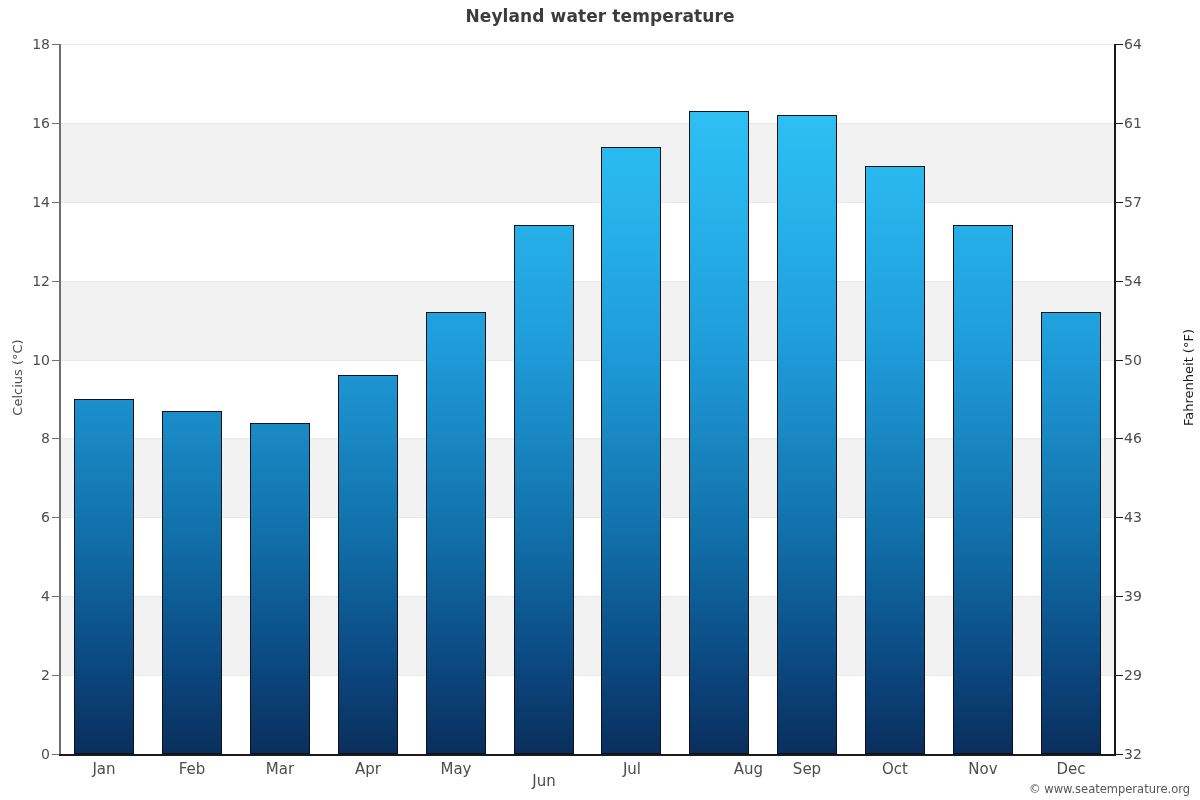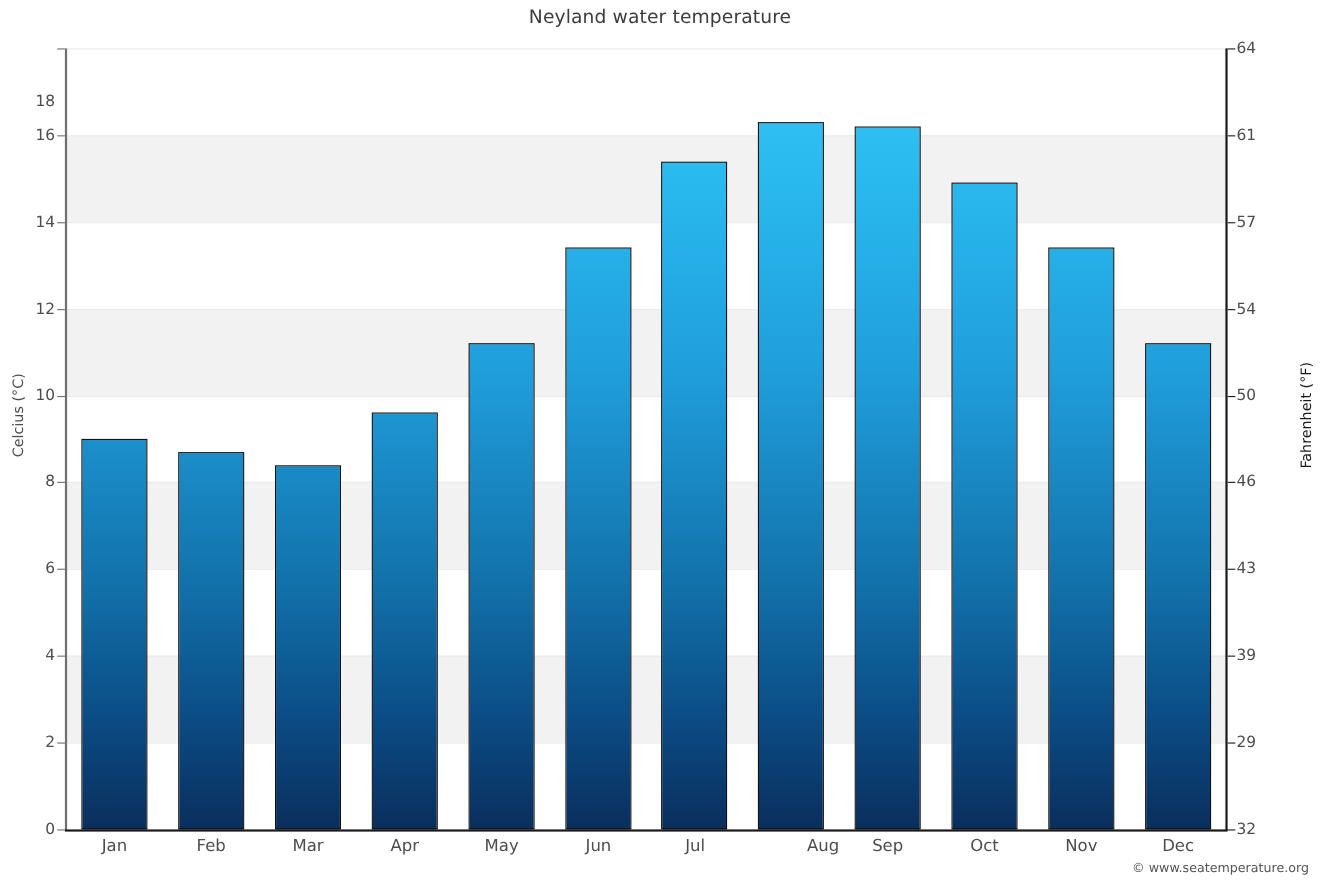--- a/index.html
+++ b/index.html
@@ -24,21 +24,21 @@
   }
 
   
   #chart-title {
     position: absolute;
     left: 0;
     top: 6px;
     width: 1200px;
     text-align: center;
     font-size: 17px;
-    font-weight: normal;
+    font-weight: bold;
     color: #3c3c3c;
     letter-spacing: 0.1px;
   }
 
   
   #plot-area {
     position: absolute;
     left: 60px;
     top: 44px;
     width: 1055px;
@@ -221,21 +221,21 @@
       <div class="tick-left-wrap" style="top: 430.444px;">8</div>
       <div class="tick-mark-left" style="top: 438.444px;"></div>
       <div class="tick-left-wrap" style="top: 351.556px;">10</div>
       <div class="tick-mark-left" style="top: 359.556px;"></div>
       <div class="tick-left-wrap" style="top: 272.667px;">12</div>
       <div class="tick-mark-left" style="top: 280.667px;"></div>
       <div class="tick-left-wrap" style="top: 193.778px;">14</div>
       <div class="tick-mark-left" style="top: 201.778px;"></div>
       <div class="tick-left-wrap" style="top: 114.889px;">16</div>
       <div class="tick-mark-left" style="top: 122.889px;"></div>
-      <div class="tick-left-wrap" style="top: 36px; margin-top: 48px;">18</div>
+      <div class="tick-left-wrap" style="top: 36px;">18</div>
       <div class="tick-mark-left" style="top: 44px;"></div>
     </div>
   <div id="ticks-right">
       <div class="tick-right-wrap" style="top: 746px;">32</div>
       <div class="tick-mark-right" style="top: 754px;"></div>
       <div class="tick-right-wrap" style="top: 667.111px;">29</div>
       <div class="tick-mark-right" style="top: 675.111px;"></div>
       <div class="tick-right-wrap" style="top: 588.222px;">39</div>
       <div class="tick-mark-right" style="top: 596.222px;"></div>
       <div class="tick-right-wrap" style="top: 509.333px;">43</div>
@@ -252,21 +252,21 @@
       <div class="tick-mark-right" style="top: 122.889px;"></div>
       <div class="tick-right-wrap" style="top: 36px;">64</div>
       <div class="tick-mark-right" style="top: 44px;"></div>
     </div>
   <div id="xlabels">
       <div class="xlabel" style="left: 60px; width: 88px;">Jan</div>
       <div class="xlabel" style="left: 148px; width: 88px;">Feb</div>
       <div class="xlabel" style="left: 236px; width: 88px;">Mar</div>
       <div class="xlabel" style="left: 324px; width: 88px;">Apr</div>
       <div class="xlabel" style="left: 412px; width: 88px;">May</div>
-      <div class="xlabel" style="left: 500px; width: 88px;">Jun</div>
+      <div class="xlabel" style="left: 500px; width: 88px; margin-top: 12px;">Jun</div>
       <div class="xlabel" style="left: 588px; width: 88px;">Jul</div>
       <div class="xlabel" style="left: 675px; width: 88px; text-align: right;">Aug</div>
       <div class="xlabel" style="left: 763px; width: 88px;">Sep</div>
       <div class="xlabel" style="left: 851px; width: 88px;">Oct</div>
       <div class="xlabel" style="left: 939px; width: 88px;">Nov</div>
       <div class="xlabel" style="left: 1027px; width: 88px;">Dec</div>
     </div>
 
   <div id="ylabel-left">Celcius (°C)</div>
   <div id="ylabel-right">Fahrenheit (°F)</div>

